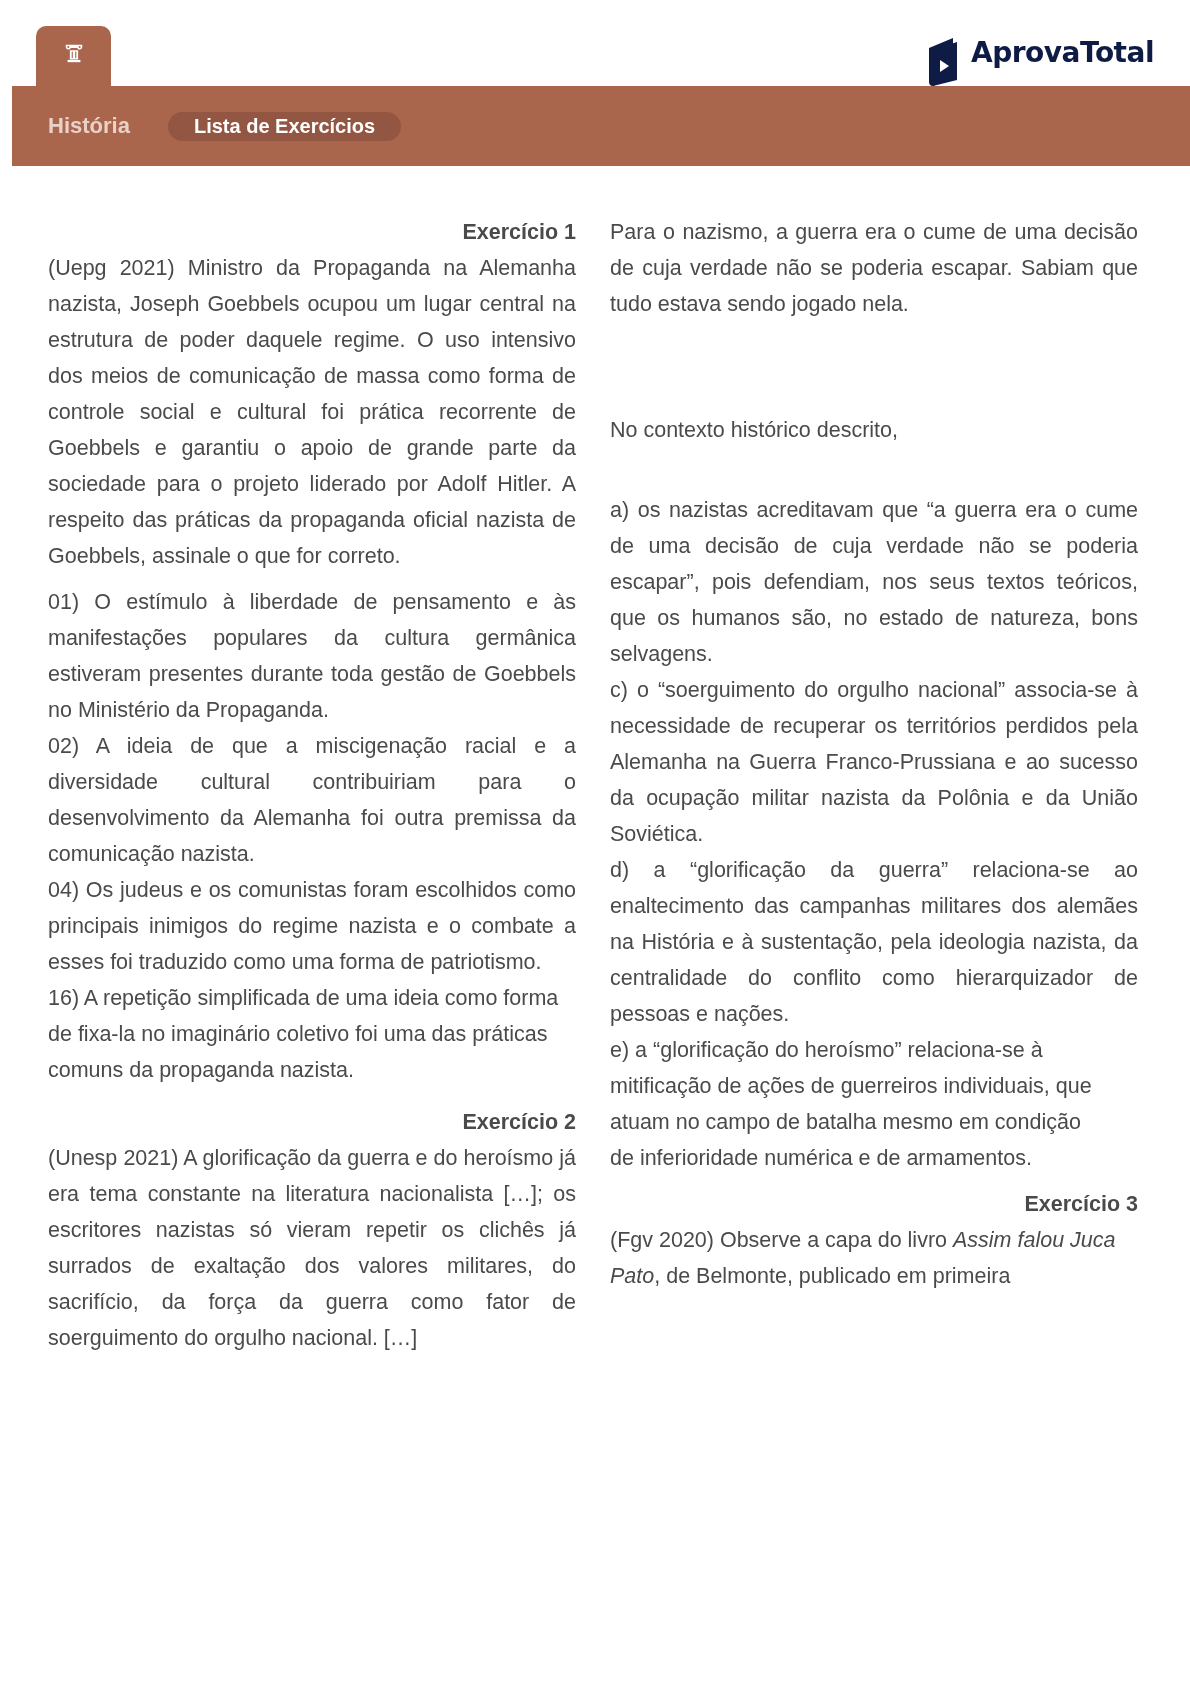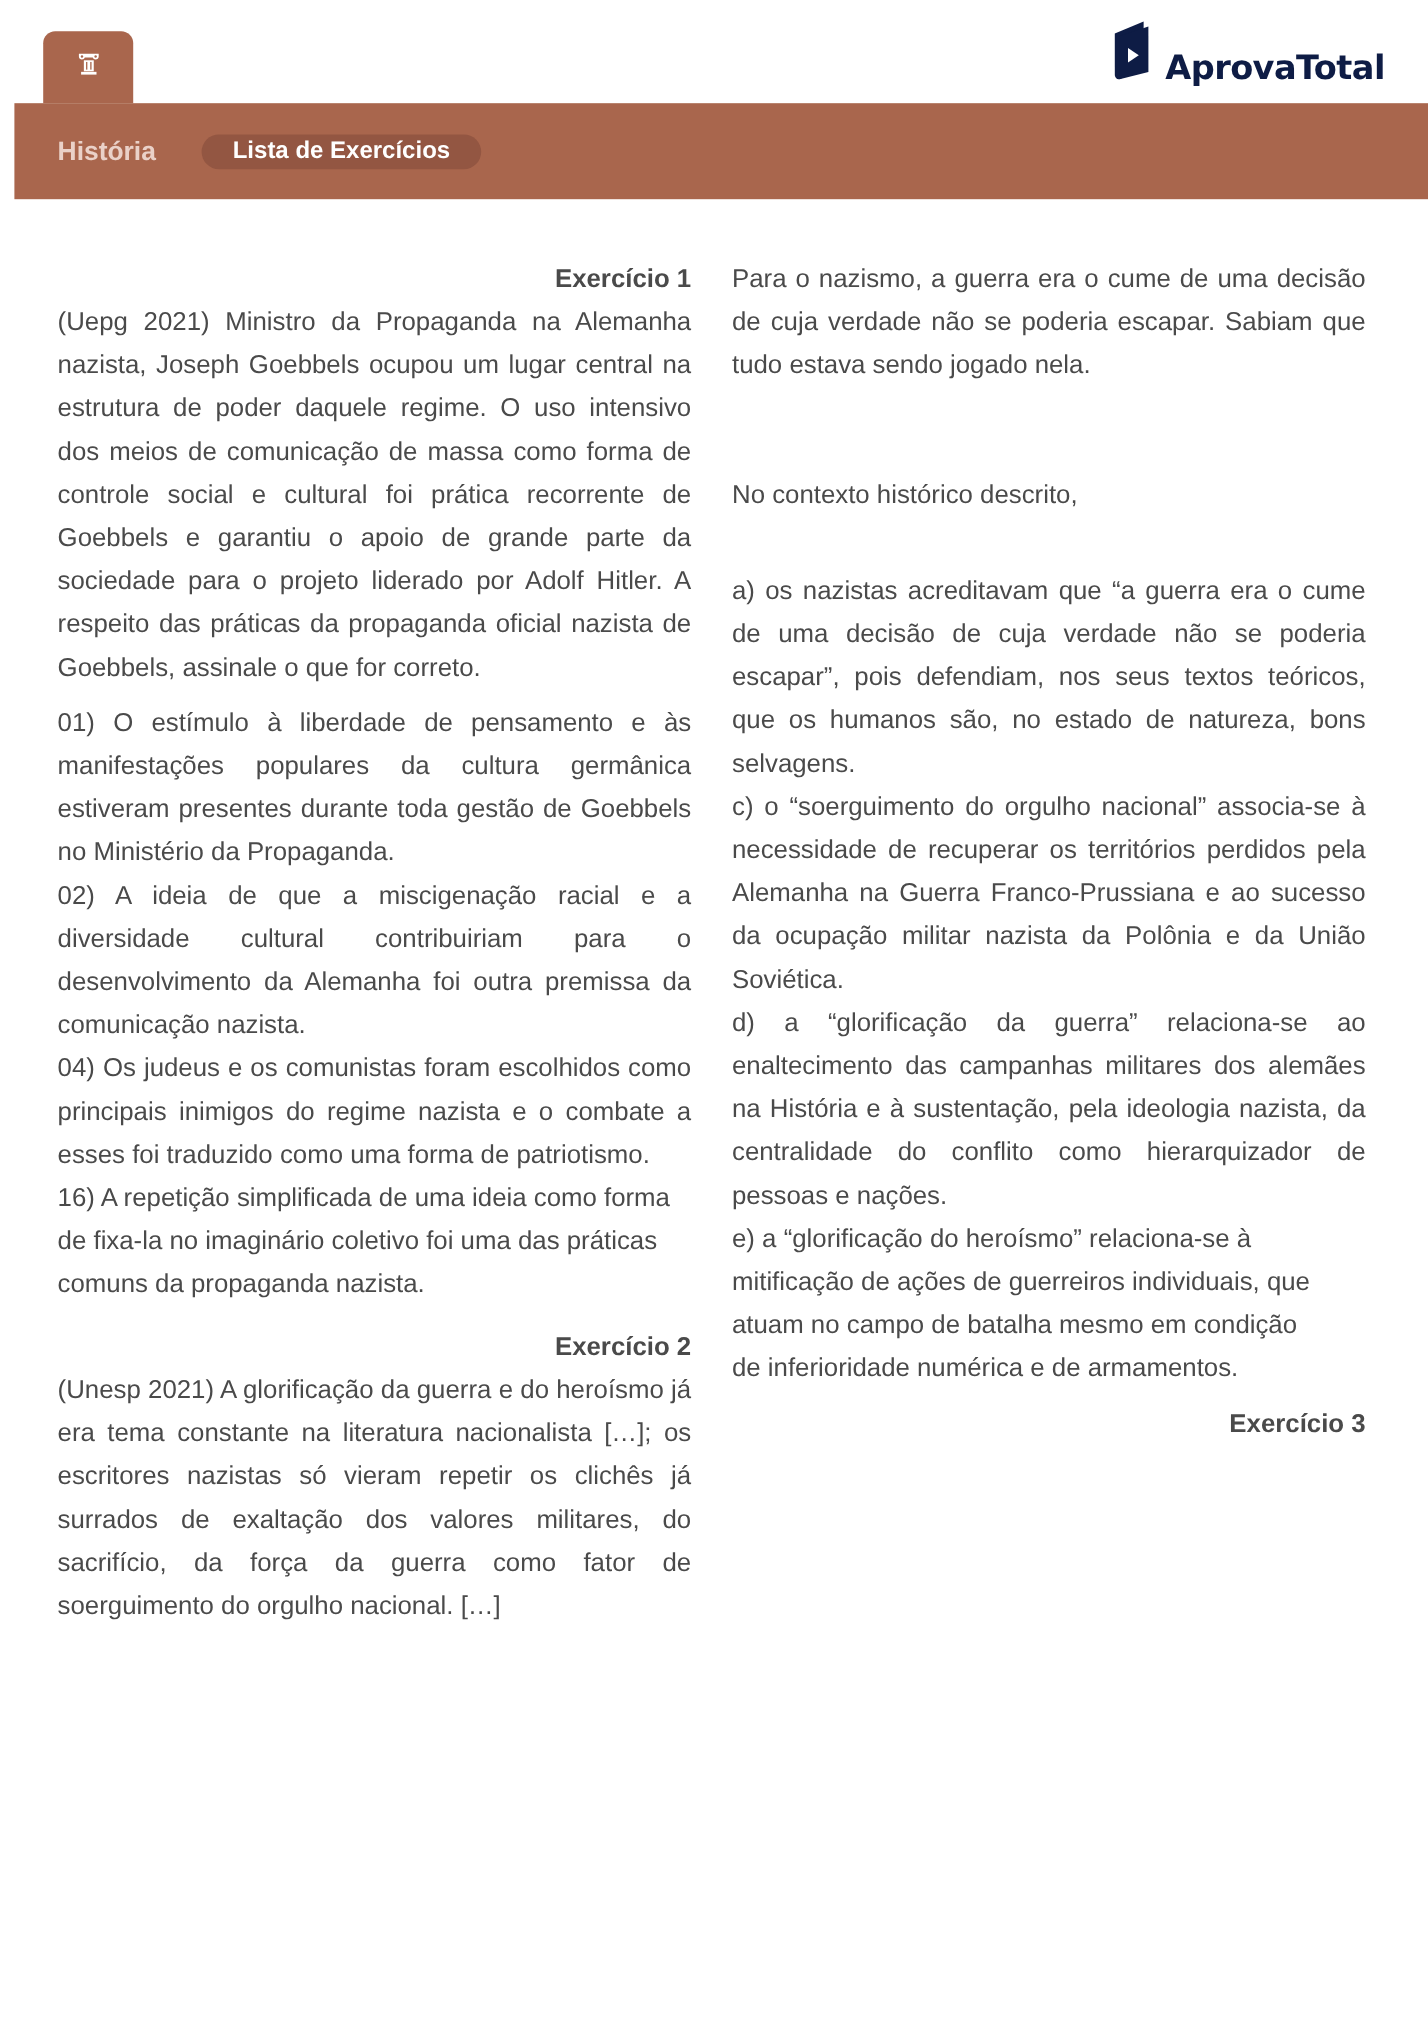--- a/index.html
+++ b/index.html
@@ -6,21 +6,21 @@
     html, body { width: 1190px; height: 1682px; background: #ffffff; overflow: hidden; }
     body { position: relative; font-family: "Liberation Sans", "DejaVu Sans", sans-serif; color: #4a4a4a; }
 
     .subject-tab {
       position: absolute; left: 36px; top: 26px; width: 75px; height: 60px;
       background: #a9664d; border-radius: 10px 10px 0 0;
       display: flex; align-items: flex-start; justify-content: center; padding-top: 16px;
     }
     .subject-tab svg { width: 22px; height: 22px; }
 
-    .logo { position: absolute; right: 36px; top: 16px; display: flex; align-items: flex-end; gap: 10px; }
+    .logo { position: absolute; right: 36px; top: 36px; display: flex; align-items: flex-start; gap: 10px; }
     .logo svg { width: 36px; height: 52px; }
     .logo-text { font-family: "DejaVu Sans", sans-serif; font-weight: bold; font-size: 28px; color: #0e1c45; letter-spacing: -0.5px; }
     .logo-text .light { font-weight: bold; }
 
     .header-bar {
       position: absolute; left: 12px; top: 86px; width: 1190px; height: 80px;
       background: #a9664d; display: flex; align-items: center; padding-left: 36px;
     }
     .crumb-subject { color: #ead1c8; font-size: 22px; font-weight: bold; margin-right: 38px; }
     .crumb-pill {
@@ -78,20 +78,23 @@
   <p class="justify">02) A ideia de que a miscigenação racial e a diversidade cultural contribuiriam para o desenvolvimento da Alemanha foi outra premissa da comunicação nazista.</p>
   <p class="justify">04) Os judeus e os comunistas foram escolhidos como principais inimigos do regime nazista e o combate a esses foi traduzido como uma forma de patriotismo.</p>
   <p class="para">16) A repetição simplificada de uma ideia como forma de fixa-la no imaginário coletivo foi uma das práticas comuns da propaganda nazista.</p>
 
   <div class="ex-title" style="margin-top:16px">Exercício 2</div>
   <p class="justify">(Unesp 2021)   A glorificação da guerra e do heroísmo já era tema constante na literatura nacionalista […]; os escritores nazistas só vieram repetir os clichês já surrados de exaltação dos valores militares, do sacrifício, da força da guerra como fator de soerguimento do orgulho nacional. […]</p>
 </div>
 
 <div class="col col-right">
   <p class="justify">Para o nazismo, a guerra era o cume de uma decisão de cuja verdade não se poderia escapar. Sabiam que tudo estava sendo jogado nela.</p>
-  <p style="margin-top:72px">No contexto histórico descrito,</p>
+  <p style="margin-top:90px">No contexto histórico descrito,</p>
   <p class="justify" style="margin-top:44px">a) os nazistas acreditavam que “a guerra era o cume de uma decisão de cuja verdade não se poderia escapar”, pois defendiam, nos seus textos teóricos, que os humanos são, no estado de natureza, bons selvagens.</p>
   <p class="justify">c) o “soerguimento do orgulho nacional” associa-se à necessidade de recuperar os territórios perdidos pela Alemanha na Guerra Franco-Prussiana e ao sucesso da ocupação militar nazista da Polônia e da União Soviética.</p>
   <p class="justify">d) a “glorificação da guerra” relaciona-se ao enaltecimento das campanhas militares dos alemães na História e à sustentação, pela ideologia nazista, da centralidade do conflito como hierarquizador de pessoas e nações.</p>
   <p class="para" style="padding-right:30px">e) a “glorificação do heroísmo” relaciona-se à mitificação de ações de guerreiros individuais, que atuam no campo de batalha mesmo em condição de inferioridade numérica e de armamentos.</p>
 
   <div class="ex-title" style="margin-top:4px">Exercício 3</div>
+  <p>
+    <span>(Fgv 2020)  Observe a capa do livro </span><em>Assim falou Juca Pato</em><span>, de Belmonte, publicado em primeira</span>
+  </p>
 </div>
 
 </body></html>

